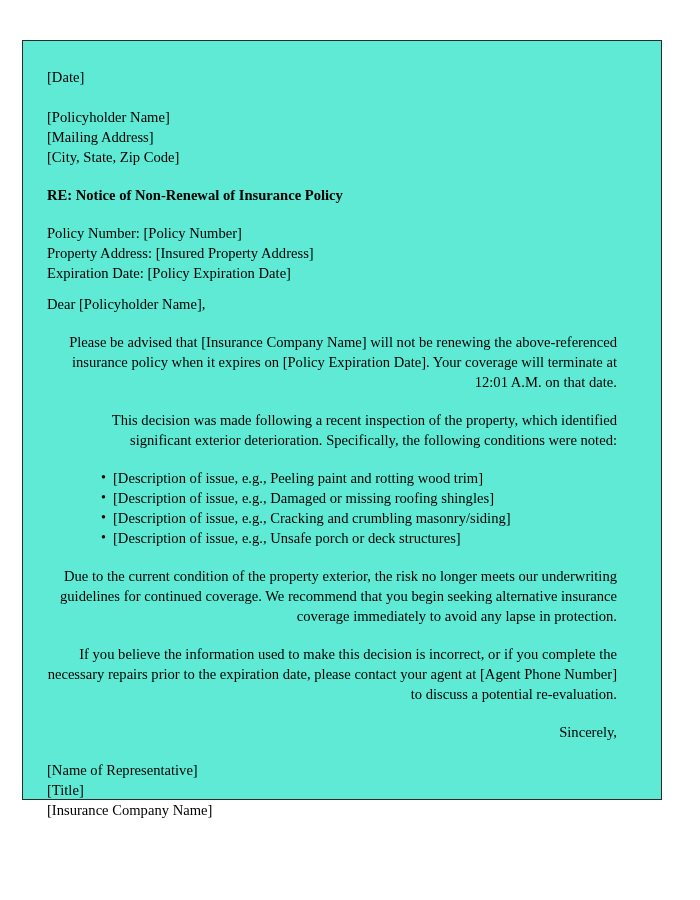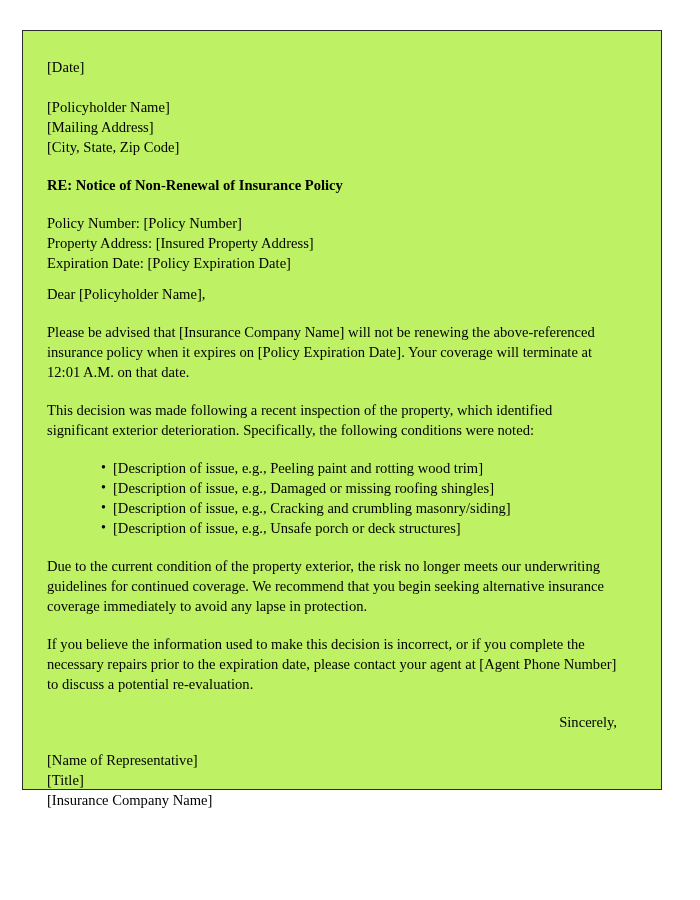--- a/index.html
+++ b/index.html
@@ -10,26 +10,26 @@
   body {
     width: 700px;
     height: 900px;
     font-family: "Liberation Serif", "DejaVu Serif", serif;
     color: #000000;
     overflow: hidden;
   }
   .page-sheet {
     position: absolute;
     left: 22px;
-    top: 30px;
+    top: 40px;
     width: 640px;
     height: 760px;
     box-sizing: border-box;
     border: 1.5px solid #2b2b2b;
-    background: #bef264;
+    background: #5eead4;
   }
   .letter-body {
     padding: 26px 44px 0 24px;
     font-size: 14.6px;
     line-height: 20px;
   }
   .block {
     margin: 0 0 18px 0;
   }
   .line {
@@ -44,21 +44,21 @@
     margin: 0 0 18px 0;
   }
   .policy-facts {
     margin: 0 0 11px 0;
   }
   .salutation {
     margin: 0 0 18px 0;
   }
   .para {
     margin: 0 0 18px 0;
-    text-align: left;
+    text-align: right;
   }
   .issue-list {
     margin: 0 0 18px 0;
     padding: 0 0 0 54px;
     list-style: none;
   }
   .issue-list li {
     position: relative;
     padding-left: 12px;
     line-height: 20px;

